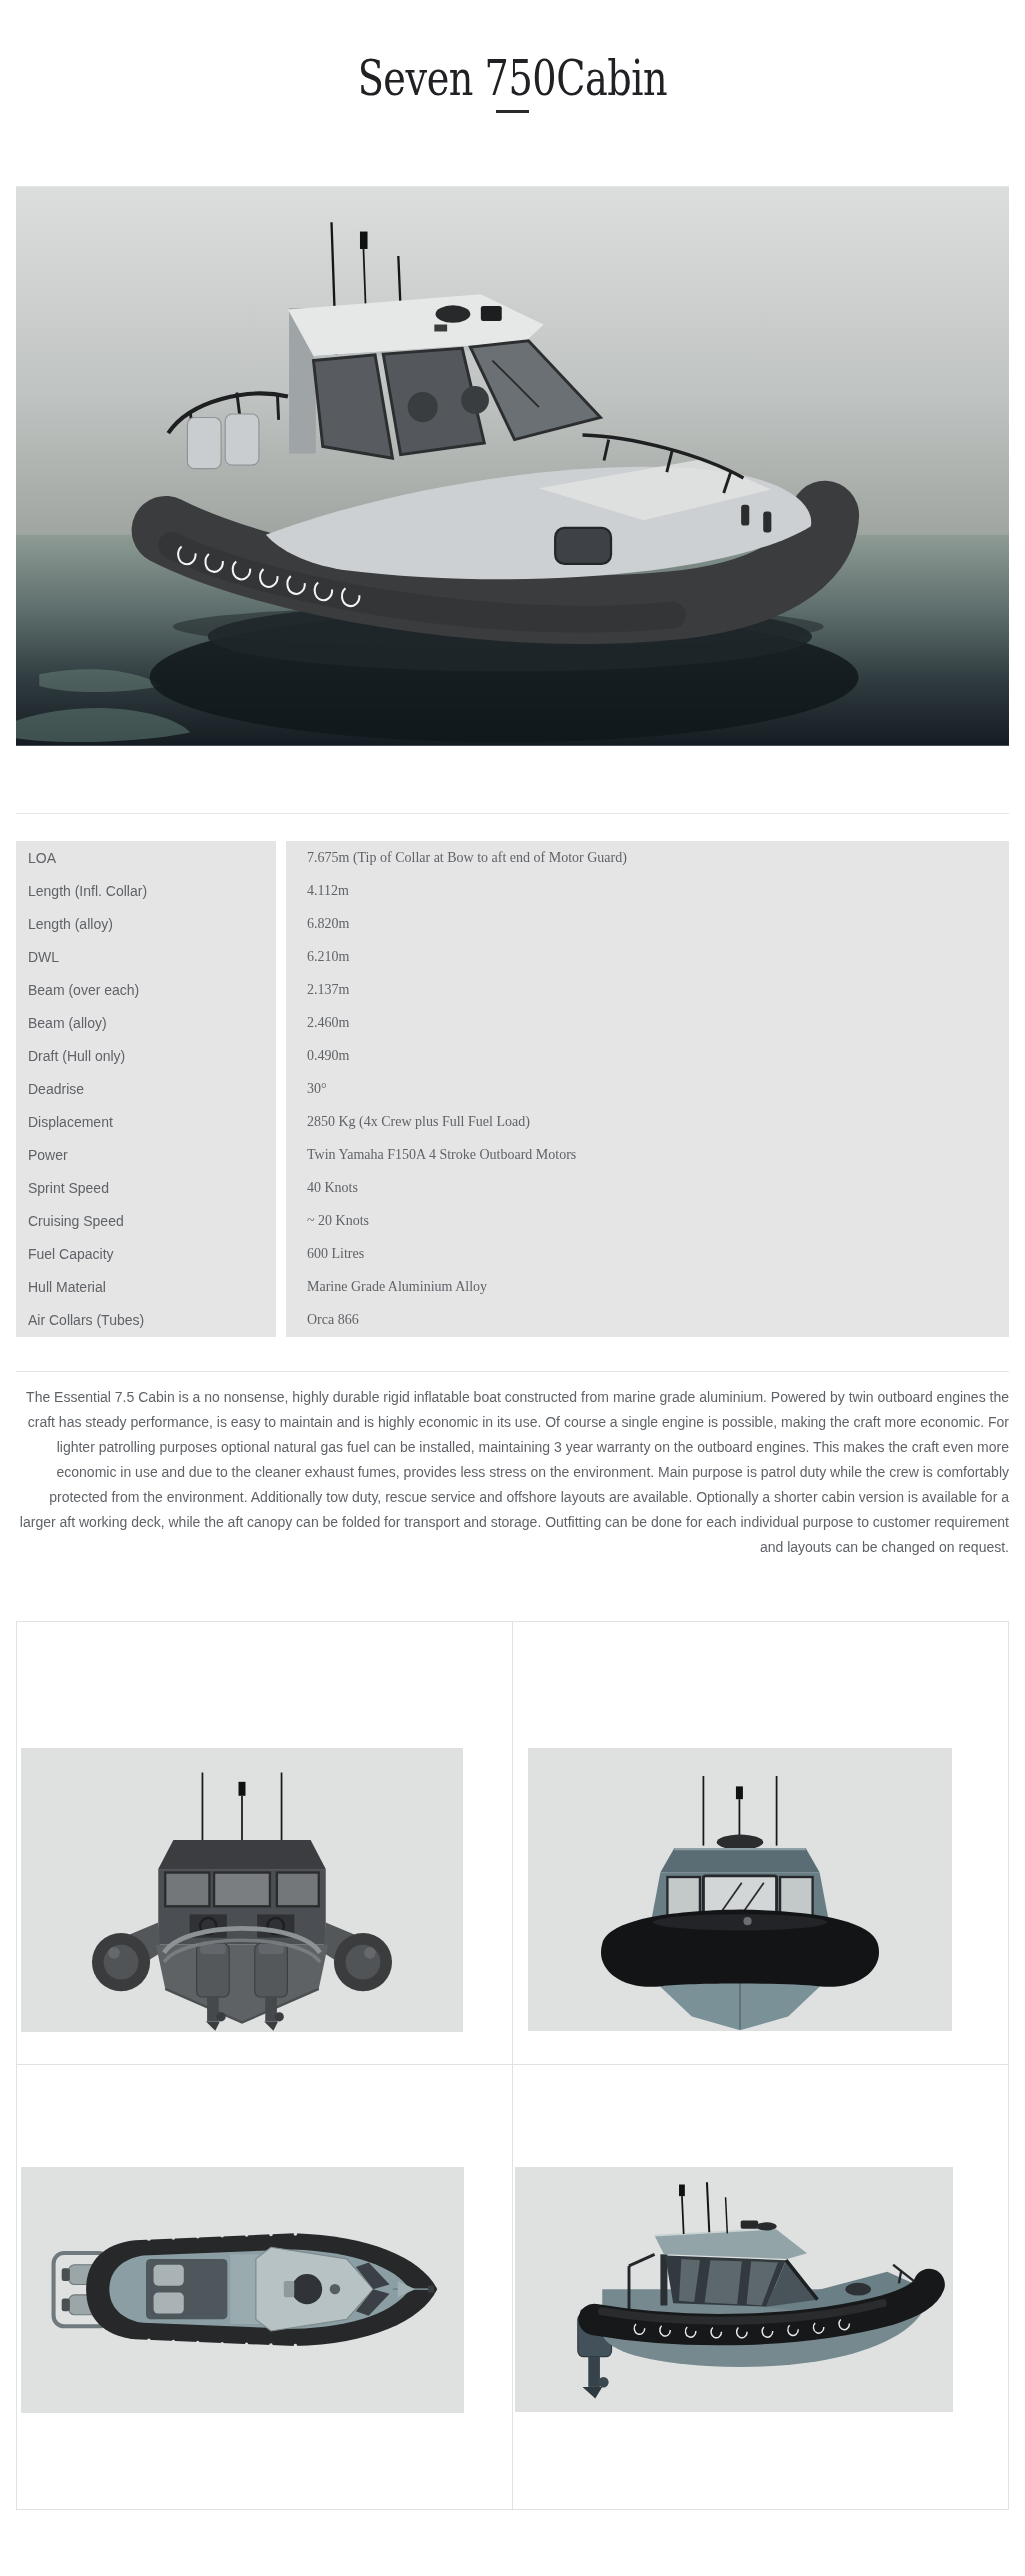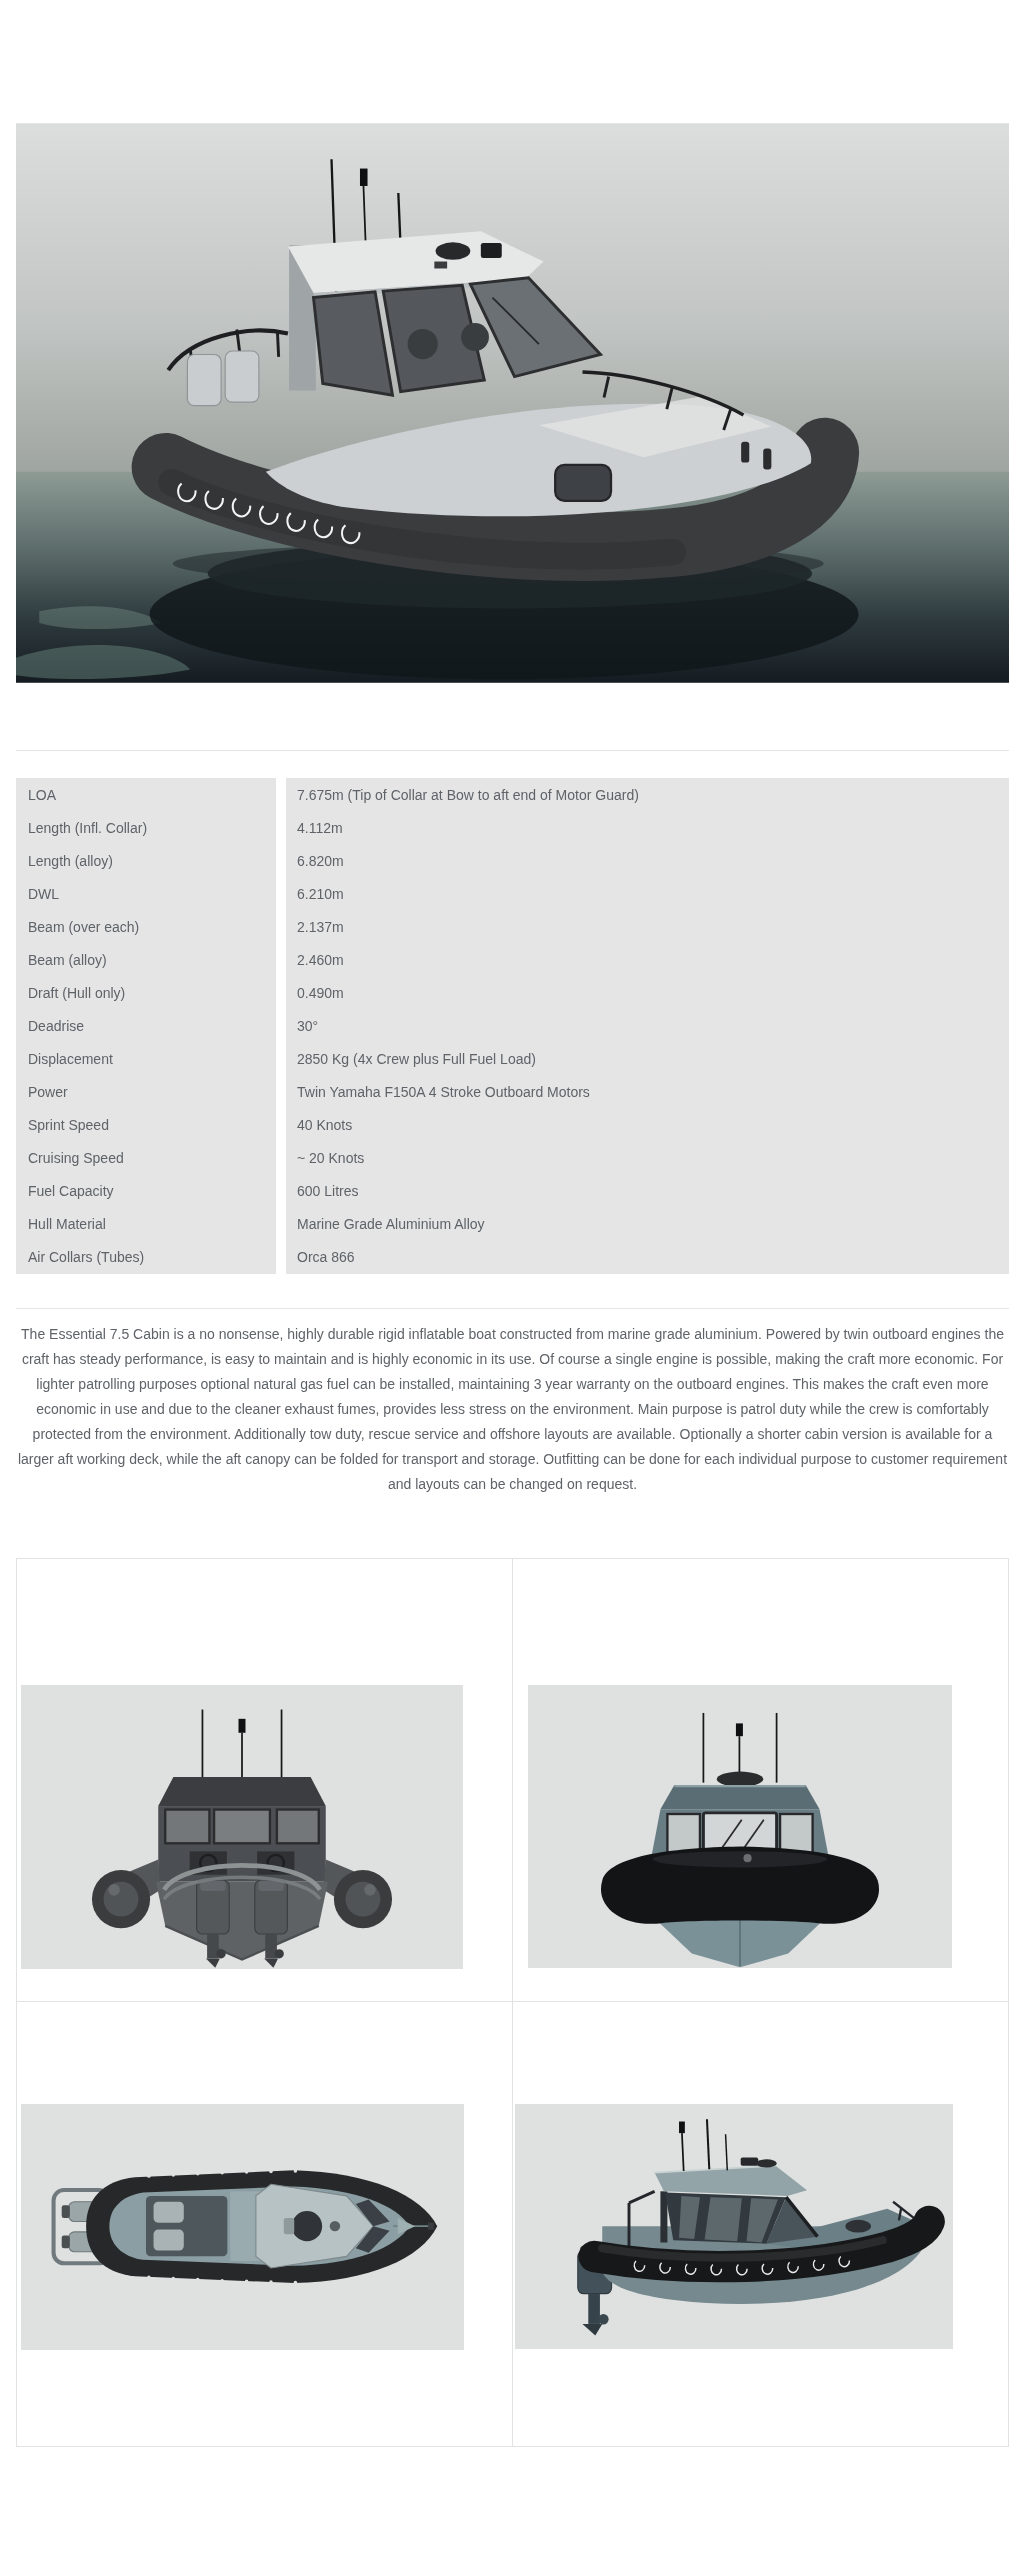--- a/index.html
+++ b/index.html
@@ -37,26 +37,26 @@
   .spec-table { margin-top:27px; display:grid; grid-template-columns:260px 1fr; column-gap:10px; }
   .spec-row { display:contents; }
   .spec-row > div {
     height:33px; display:flex; align-items:center;
     font-size:14px; color:#5f6368;
     border:0.6px solid #e4e5e6; border-top:none;
     background:#e5e5e5; white-space:nowrap; overflow:hidden;
   }
   .spec-row:first-child > div { border-top:0.6px solid #e4e5e6; height:34px; }
   .spec-row .spec-label { padding-left:11px; }
-  .spec-row .spec-value { padding-left:10px; }
+  .spec-row .spec-value { padding-left:20px;font-family:Liberation Serif, serif; }
 
   
   p.description {
     margin-top:13.4px; font-size:14px; line-height:25px; color:#5f6368;
-    text-align:center;
+    text-align:right;
   }
 
   
   .gallery {
     margin-top:61px; display:grid; grid-template-columns:1fr 1fr;
     border:0.6px solid #e1e2e3; background:#ffffff;
   }
   .gallery .cell { background:#ffffff; }
   .gallery .cell-1 { border-right:0.6px solid #e1e2e3; border-bottom:0.6px solid #e1e2e3; height:443px; }
   .gallery .cell-2 { border-bottom:0.6px solid #e1e2e3; height:443px; }
@@ -67,20 +67,24 @@
   .ph-aft  { width:442px; height:284px; margin:126px 0 0 4.1px; }
   .ph-bow  { width:424px; height:283px; margin:126px 0 0 15px; }
   .ph-top  { width:443px; height:246px; margin:102px 0 0 4.1px; }
   .ph-side { width:438px; height:245px; margin:102px 0 0 2.9px; }
 </style>
 </head>
 <body>
 
 <div class="page">
 
+  <header class="page-header">
+    <h1 class="title"><span class="squeeze">Seven 750Cabin</span></h1>
+    <div class="title-dash"></div>
+  </header>
 
   <figure class="hero">
     <svg viewBox="0 0 1709 963">
       <defs>
         <linearGradient id="sky" x1="0" y1="0" x2="0" y2="1">
           <stop offset="0" stop-color="#dcdedd"></stop>
             <stop offset="0.55" stop-color="#c0c4c2"></stop>
             <stop offset="1" stop-color="#9aa09c"></stop>
         </linearGradient>
         <linearGradient id="water" x1="0" y1="0" x2="0" y2="1">

